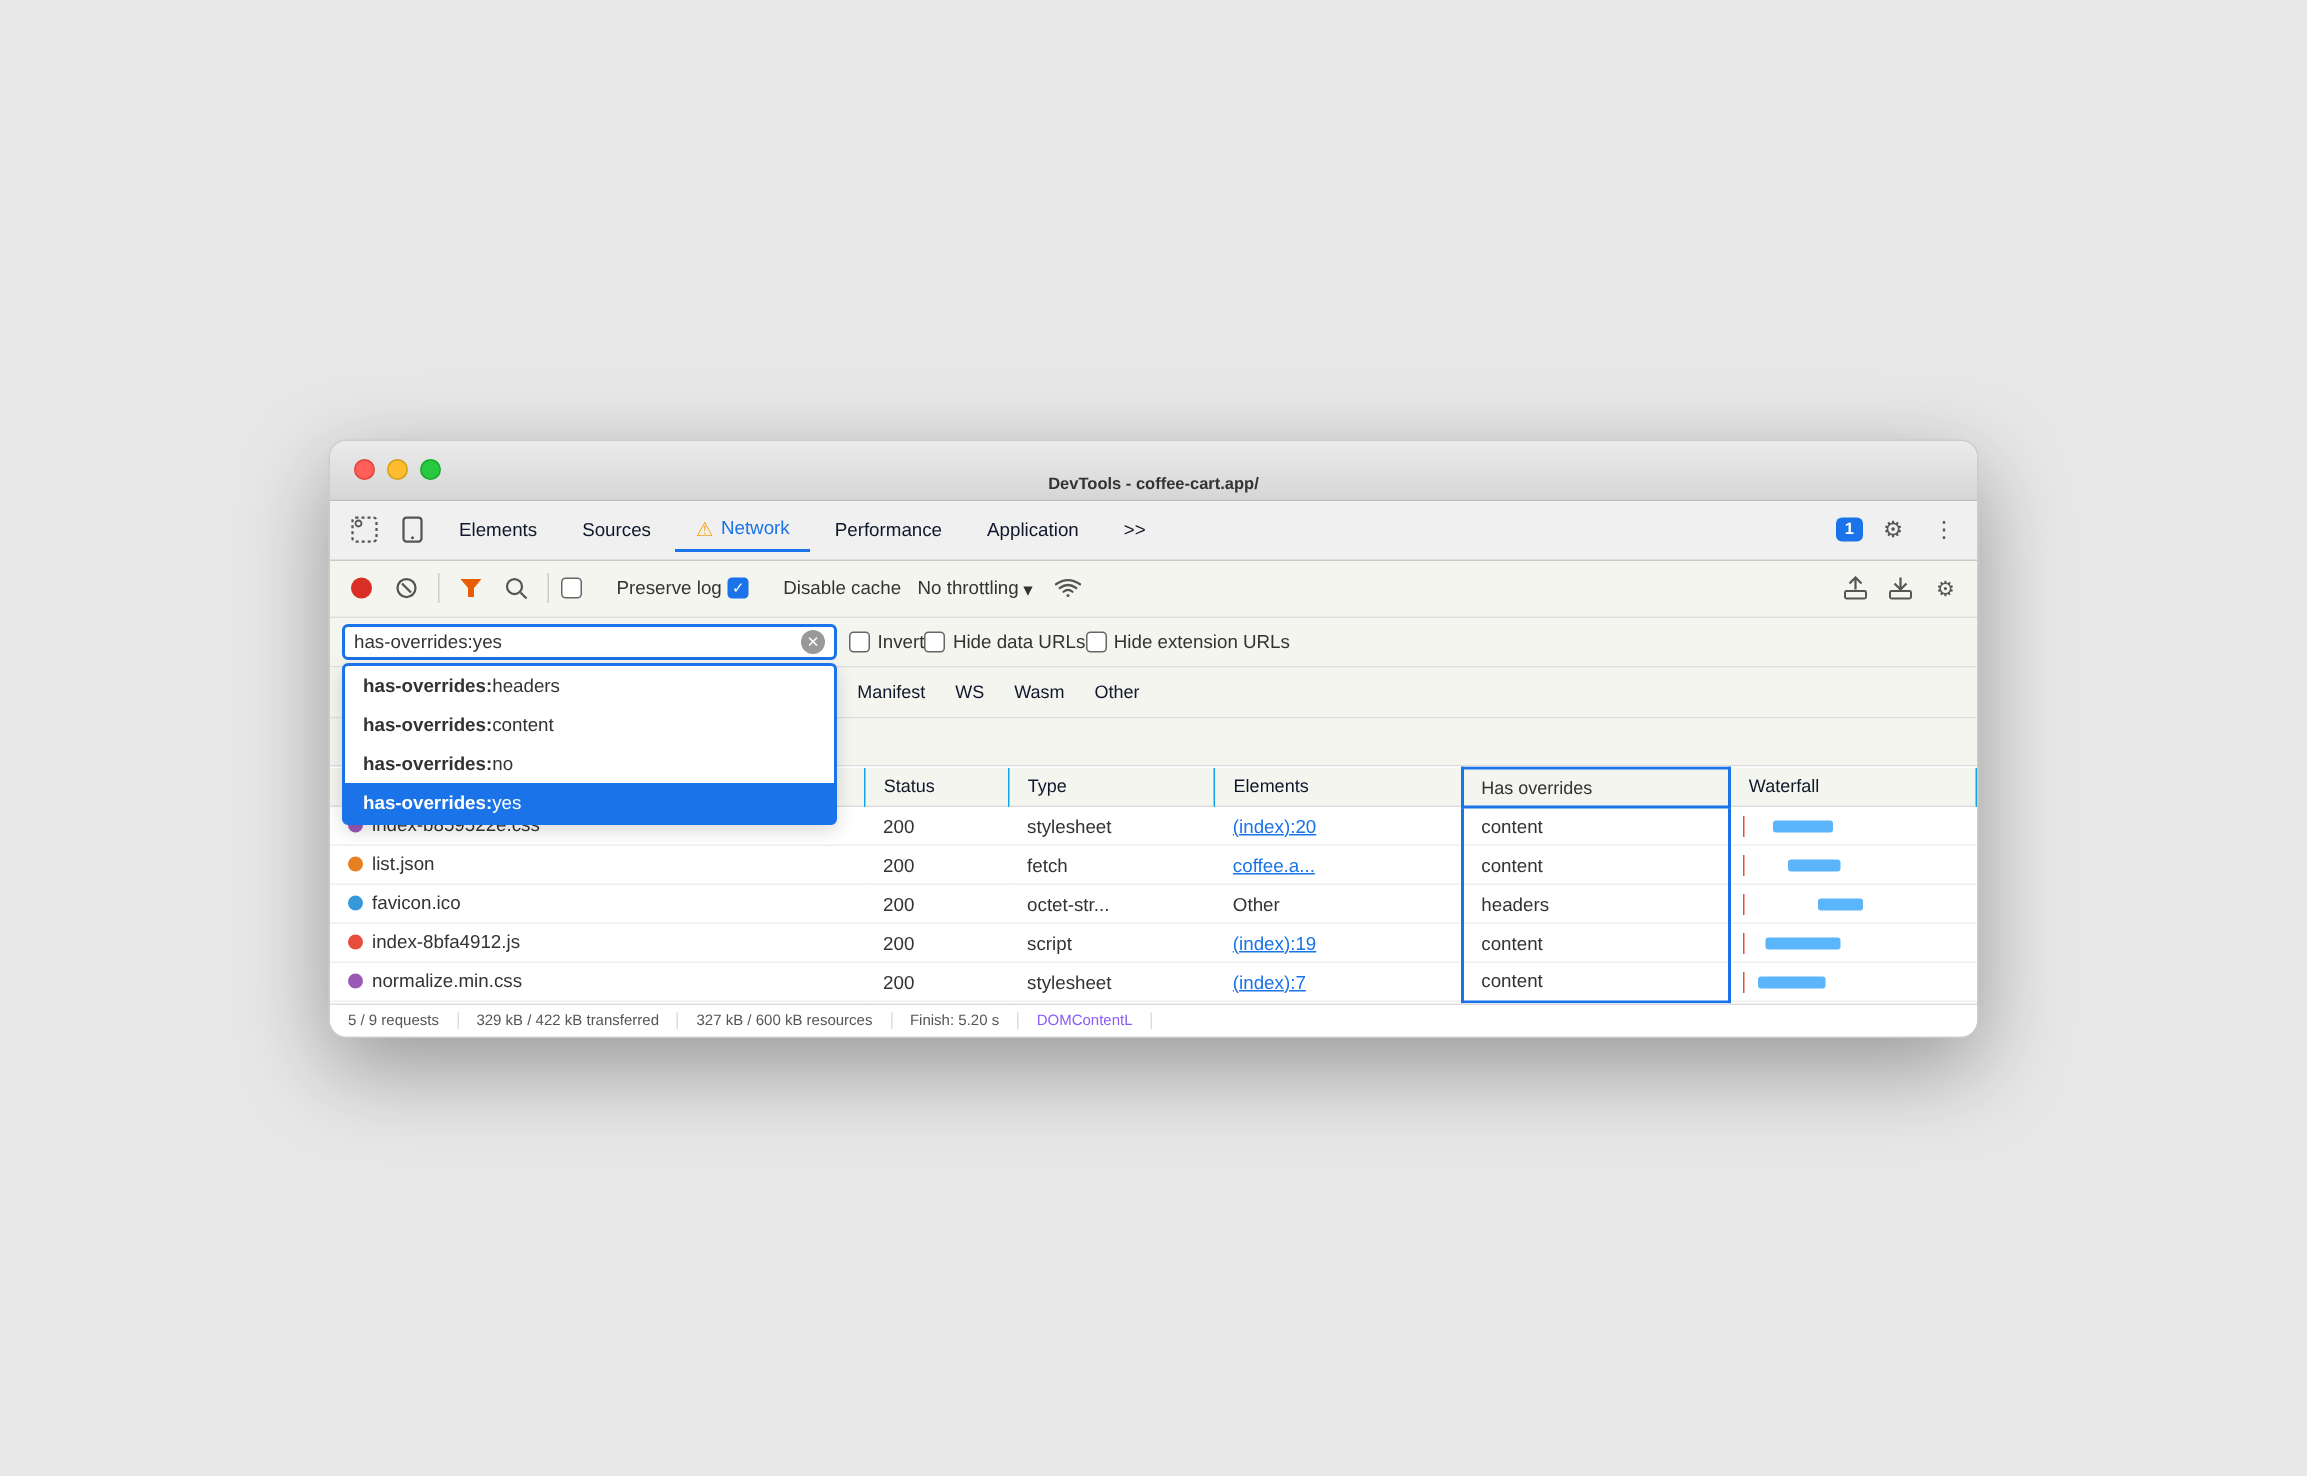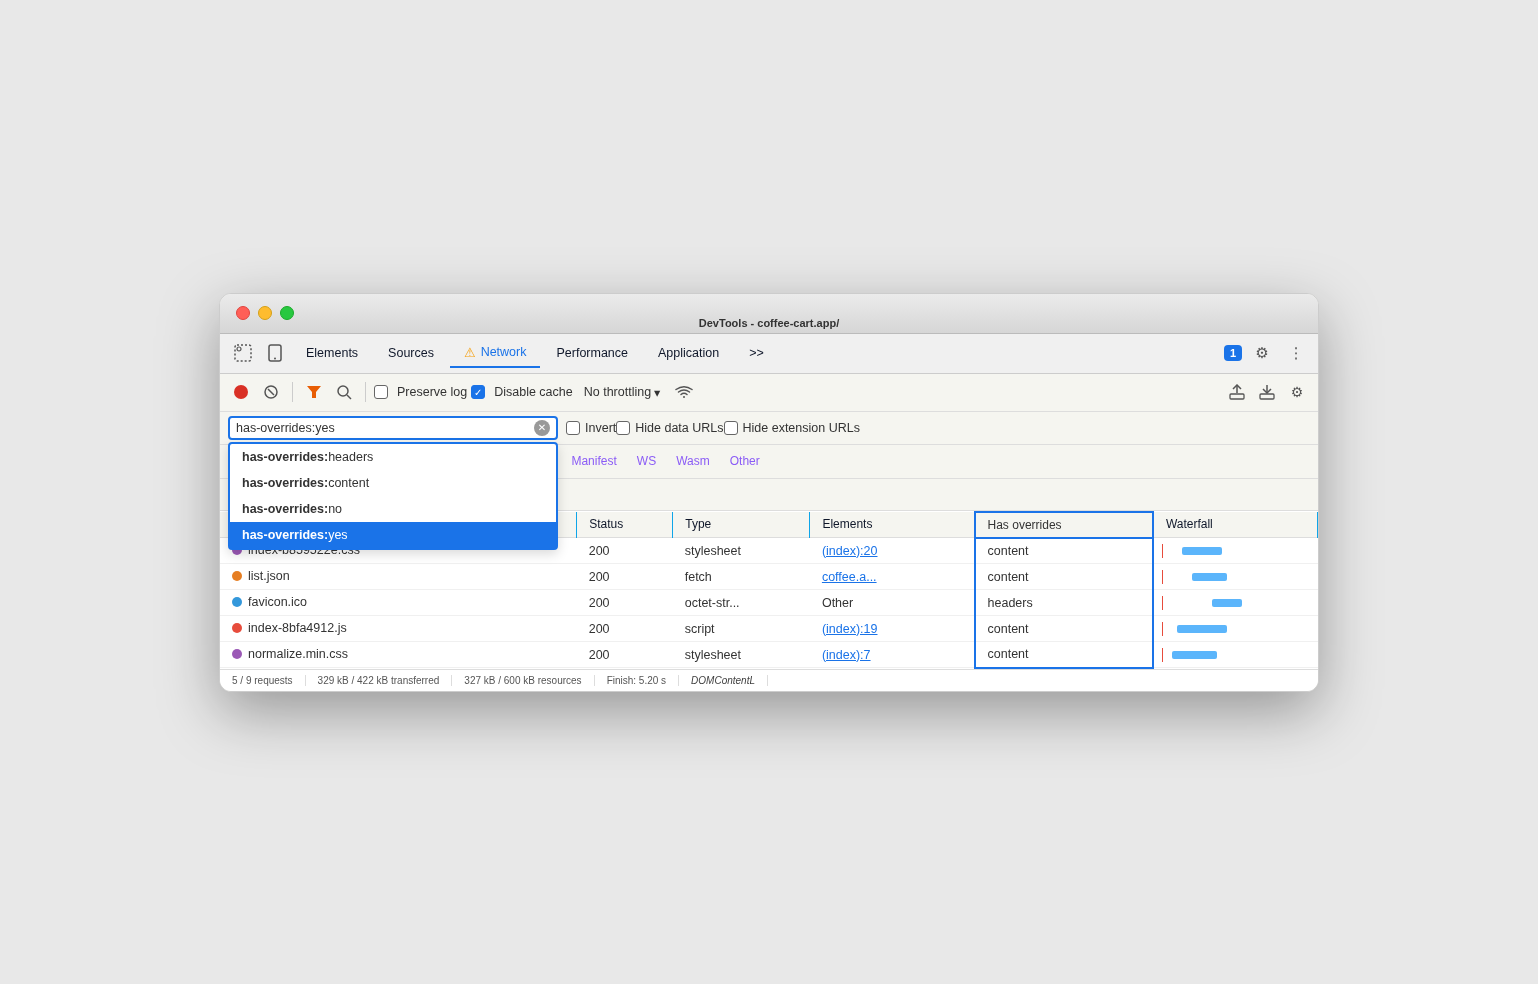--- a/index.html
+++ b/index.html
@@ -145,21 +145,21 @@
     .toolbar-icon.record { color: #d93025; font-size: 16px; }
     .toolbar-sep {
       width: 1px;
       height: 20px;
       background: #ccc;
       margin: 0 4px;
     }
     .toolbar-label {
       display: flex;
       align-items: flex-start;
-      gap: 9px;
+      gap: 23px;
       font-size: 12.5px;
       color: #333;
       cursor: pointer;
     }
     .checkbox {
       width: 14px;
       height: 14px;
       border: 1.5px solid #666;
       border-radius: 3px;
       display: flex;
@@ -276,21 +276,21 @@
       display: flex;
       align-items: center;
       padding: 3px 8px;
       gap: 4px;
       flex-wrap: wrap;
       height: 34px;
     }
     .type-btn {
       padding: 2px 8px;
       font-size: 12px;
-      color: #8b5cf6;
+      color: #0f172a;
       cursor: pointer;
       border-radius: 4px;
       white-space: nowrap;
     }
     
     .blocked-bar {
       background: #f5f5f0;
       border-bottom: 1px solid #ddd;
       display: flex;
       align-items: center;
@@ -380,21 +380,21 @@
       padding: 5px 12px;
       font-size: 10px;
       color: #555;
       gap: 0;
     }
     .status-item {
       padding: 0 12px;
       border-right: 1px solid #ddd;
     }
     .status-item:first-child { padding-left: 0; }
-    .status-item.link { color: #404040; cursor: pointer; font-style: italic; }
+    .status-item.link { color: #8b5cf6; cursor: pointer; }
     .name-col { width: 260px; }
     .status-col { width: 70px; }
     .type-col { width: 100px; }
     .initiator-col { width: 120px; }
     .has-overrides-th-col { width: 130px; }
     .waterfall-th-col { width: 120px; }
   </style>
 </head>
 <body>
 

